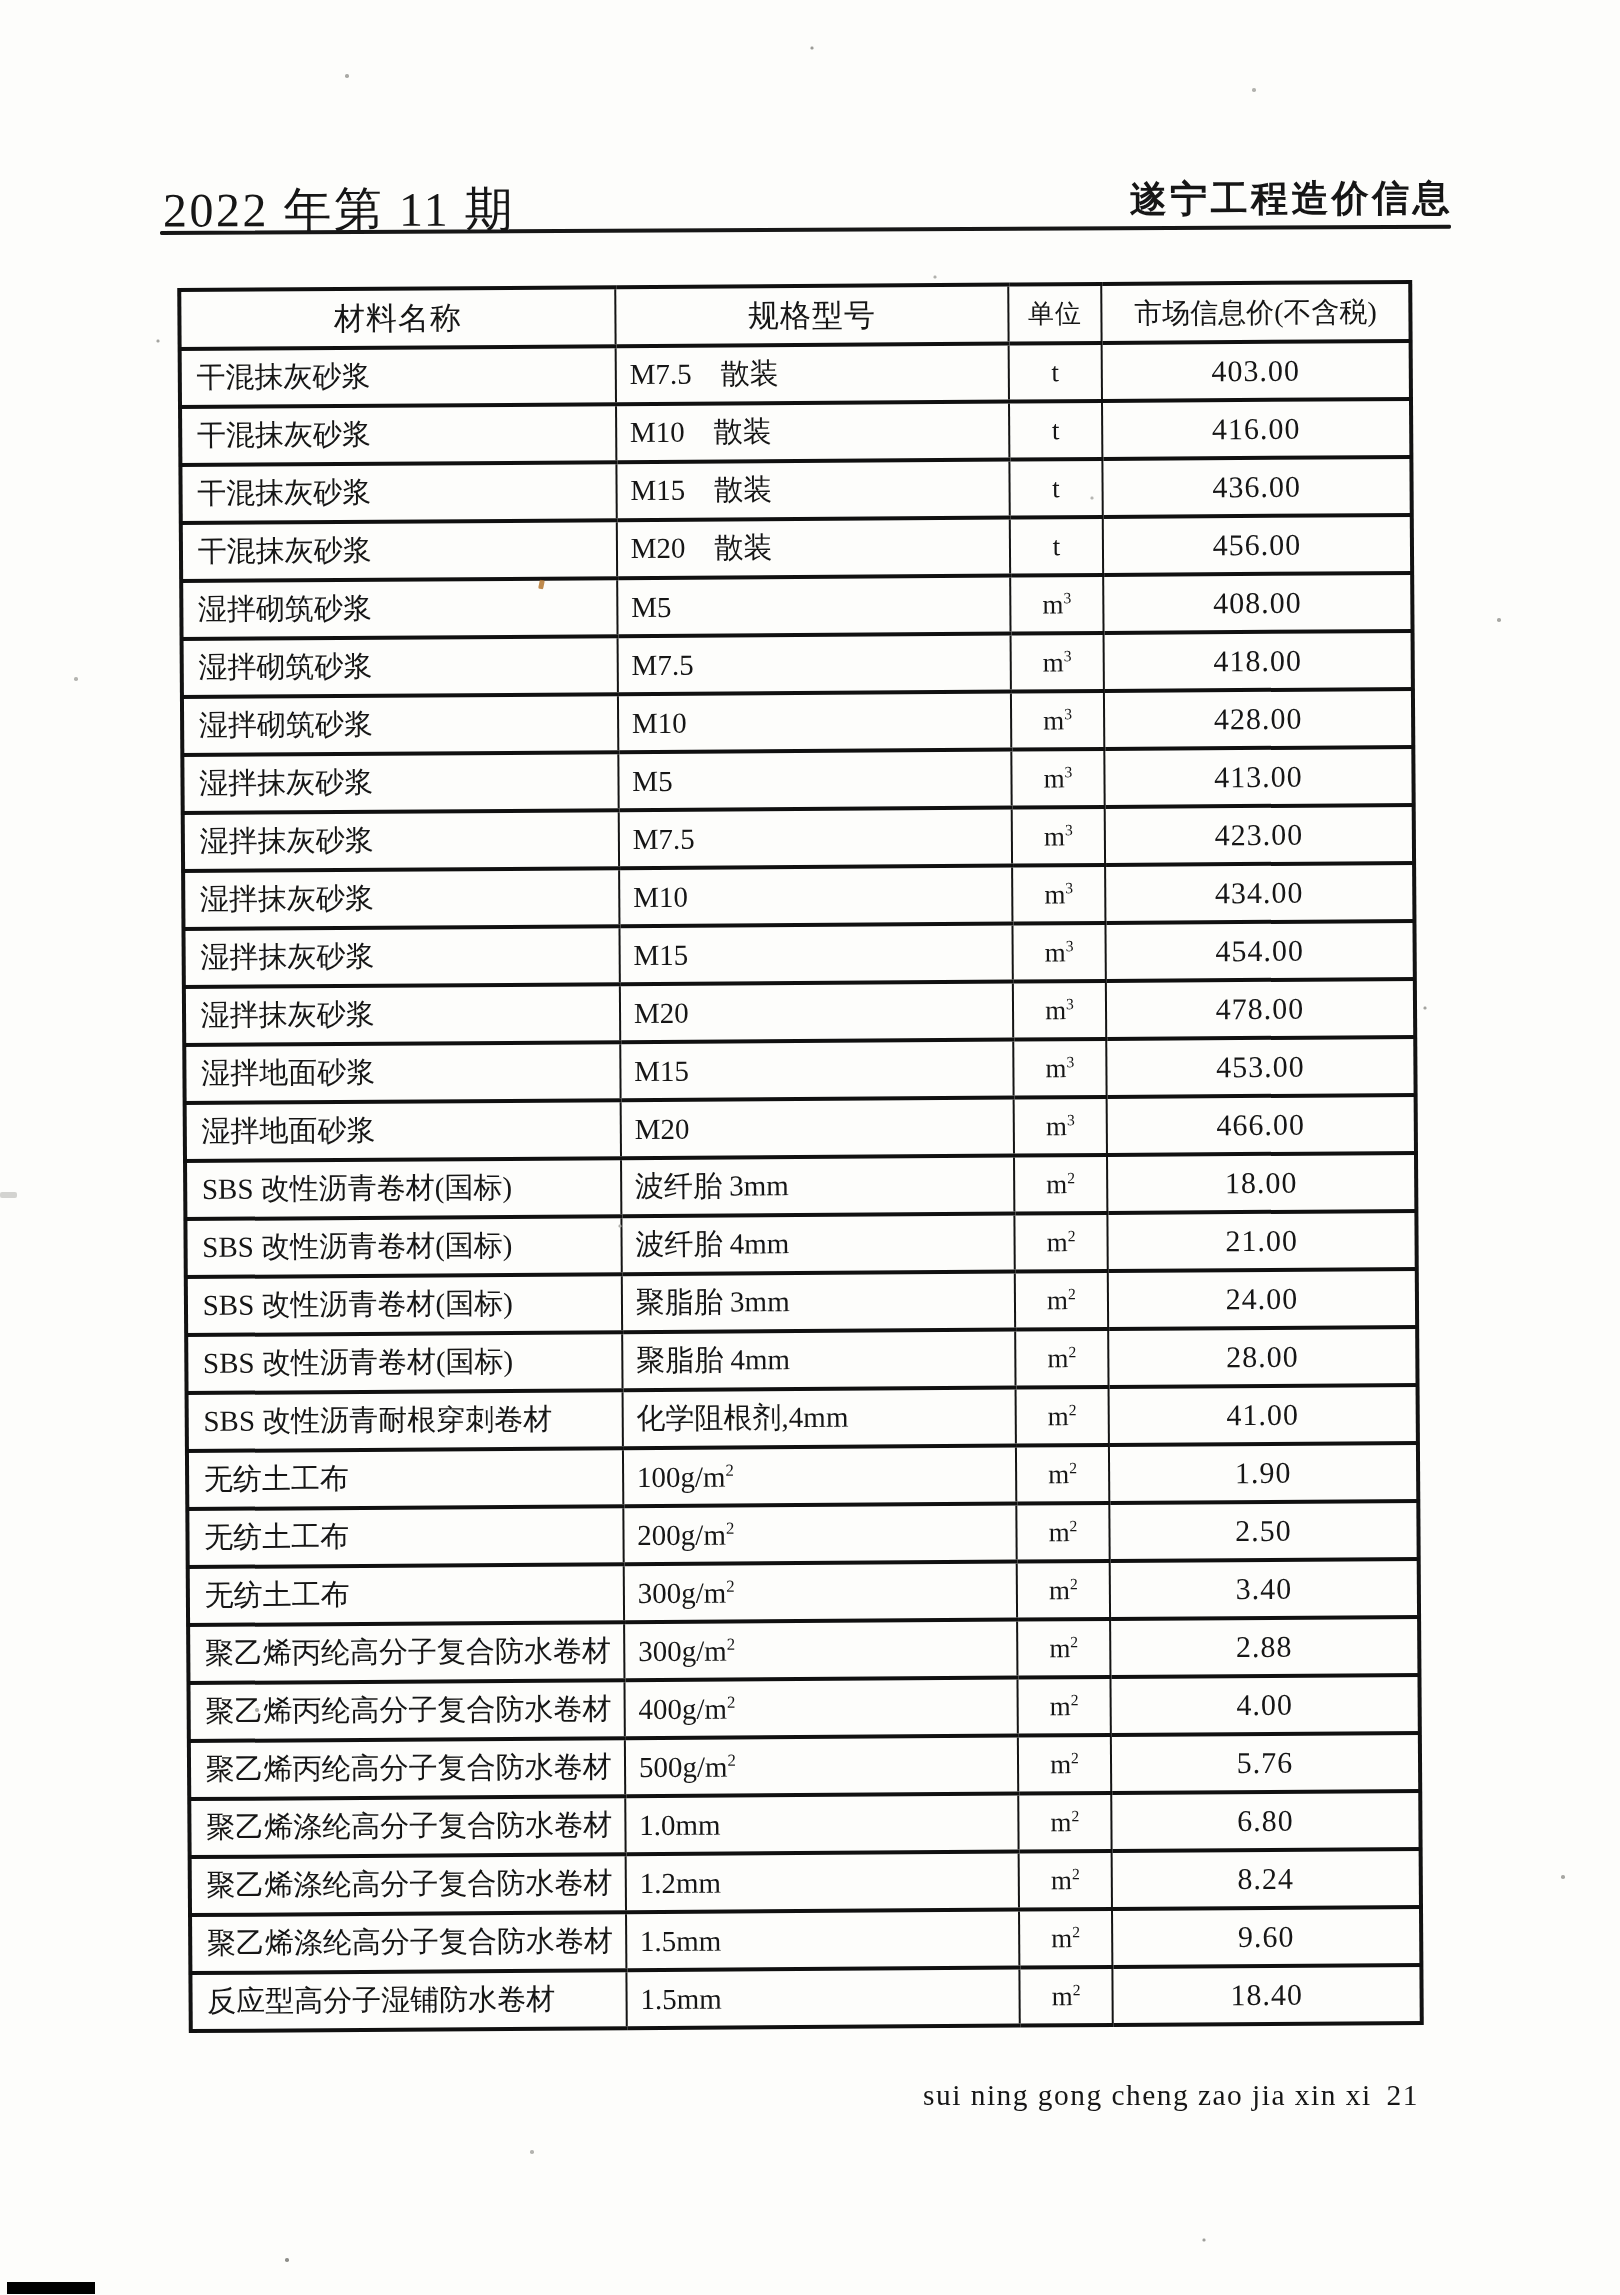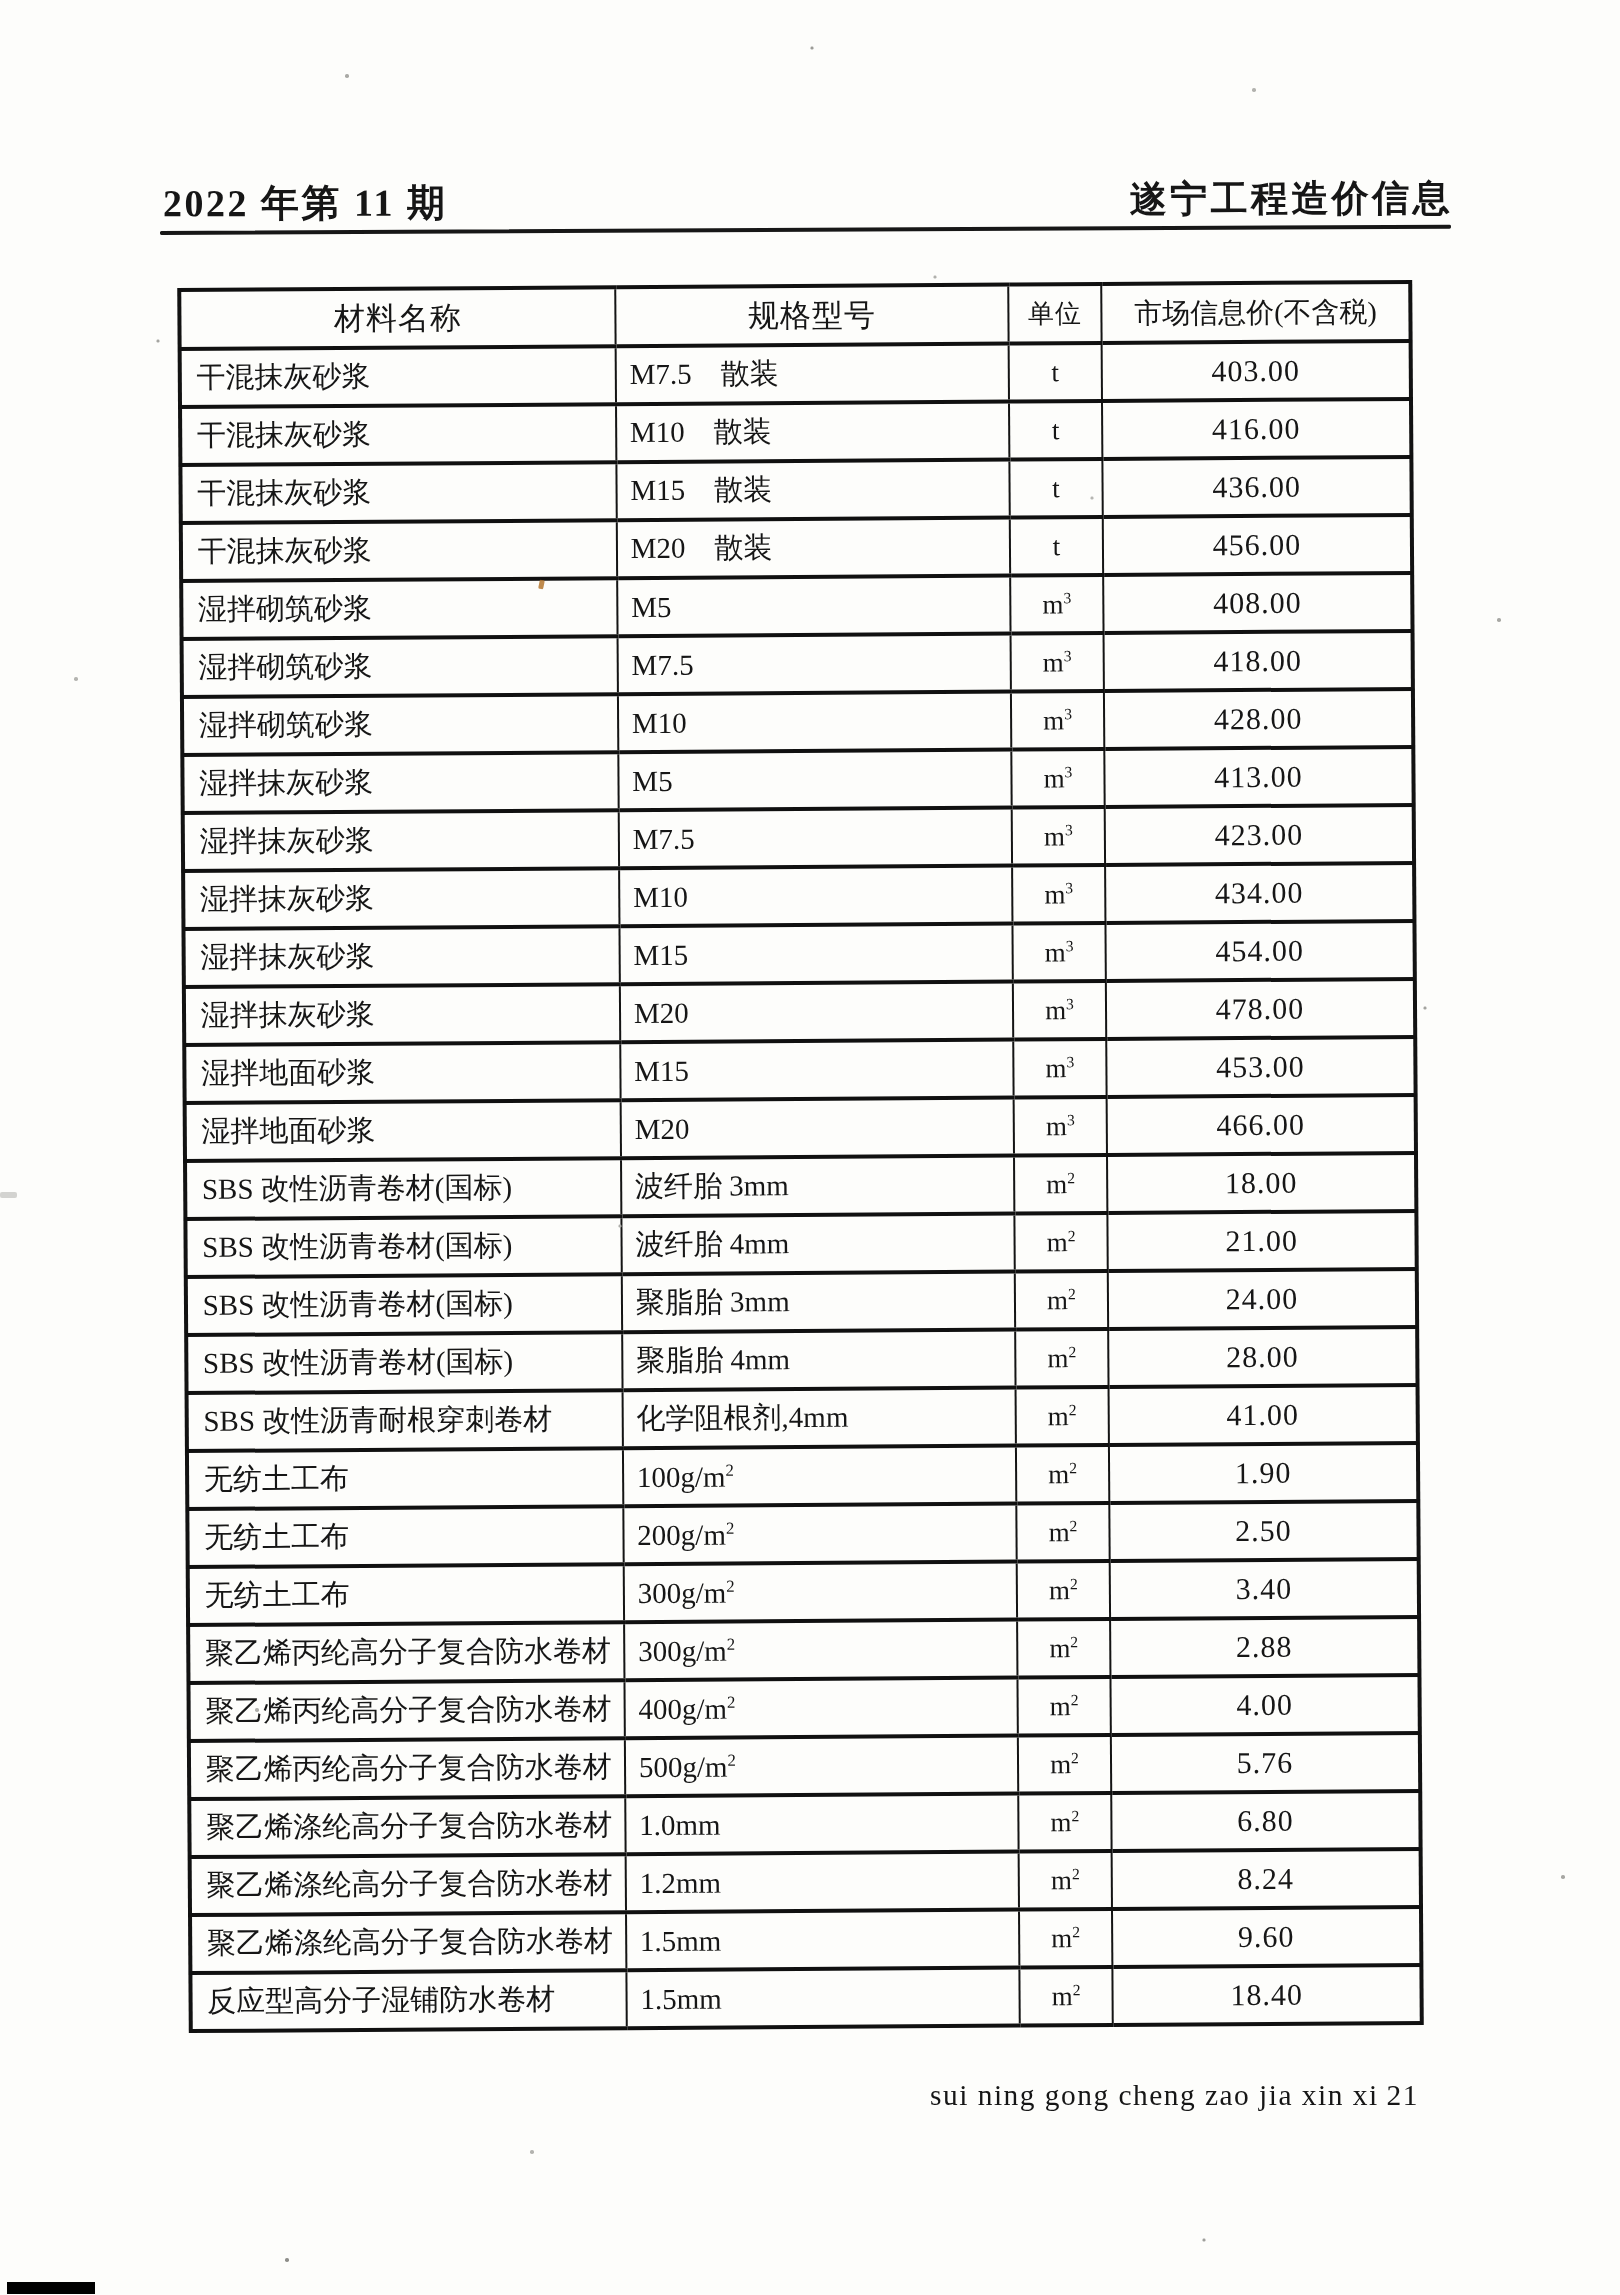--- a/index.html
+++ b/index.html
@@ -3,22 +3,22 @@
 <meta charset="utf-8">
 <style>
   html,body{margin:0;padding:0}
   body{
     position:relative;width:1620px;height:2295px;overflow:hidden;
     background:#fdfdfb;color:#161616;
     font-family:"Liberation Serif","DejaVu Serif",serif;
   }
   
   .issue{
-    position:absolute;left:163px;top:178px;font-size:38px;letter-spacing:2.5px;
-    white-space:nowrap;transform:rotate(-0.15deg);font-weight:bold;
+    position:absolute;left:163px;top:178px;font-size:48px;letter-spacing:2.5px;
+    white-space:nowrap;transform:rotate(-0.15deg);
   }
   .journal{
     position:absolute;left:183px;top:176px;width:1270px;text-align:right;
     font-size:37px;font-weight:bold;letter-spacing:3.4px;white-space:nowrap;
     transform:rotate(-0.25deg);
   }
   .rule{
     position:absolute;left:160px;top:231px;width:1291px;height:4.4px;
     background:#171717;transform:rotate(-0.28deg);transform-origin:left center;
     border-radius:1.5px;
@@ -44,21 +44,21 @@
   td.c0{text-align:left;padding-left:14.7px;font-size:29px}
   td.c1{text-align:left;padding-left:12.8px;font-size:29px}
   td.c2{text-align:center;font-size:27px}
   td.c3{text-align:center;font-size:30px;letter-spacing:1px}
   sup{font-size:0.58em;vertical-align:super;line-height:0}
   
   .footer{
     position:absolute;left:183px;top:2079px;width:1236px;text-align:right;
     font-size:29.4px;letter-spacing:1.5px;white-space:nowrap;
   }
-  .footer .pageno{margin-left:8px}
+  .footer .pageno{margin-left:15px}
   
   .mark-bl{position:absolute;left:6.9px;top:2282px;width:88px;height:11.8px;background:#000}
   .smudge-left{position:absolute;left:0;top:1192px;width:16.7px;height:6.4px;background:#bdbdb8;opacity:.65;border-radius:2px}
   .speck-orange{position:absolute;left:539px;top:580px;width:4.9px;height:8.8px;background:#b5772e;opacity:.85;border-radius:1.5px;transform:rotate(12deg)}
   .specks{
     position:absolute;left:0;top:0;width:1.5px;height:1.5px;background:transparent;border-radius:50%;
     box-shadow:
       346px 75px 0 1px #a9a9a5, 811px 47px 0 0.5px #9c9c98, 1253px 89px 0 1px #b2b2ae,
       157px 340px 0 0.5px #a5a5a1, 934px 276px 0 0.5px #b0b0ac, 1498px 619px 0 1px #a8a8a4,
       75px 678px 0 1px #b4b4b0, 1424px 1007px 0 0.5px #a3a39f, 619px 1225px 0 0.5px #adada9,

